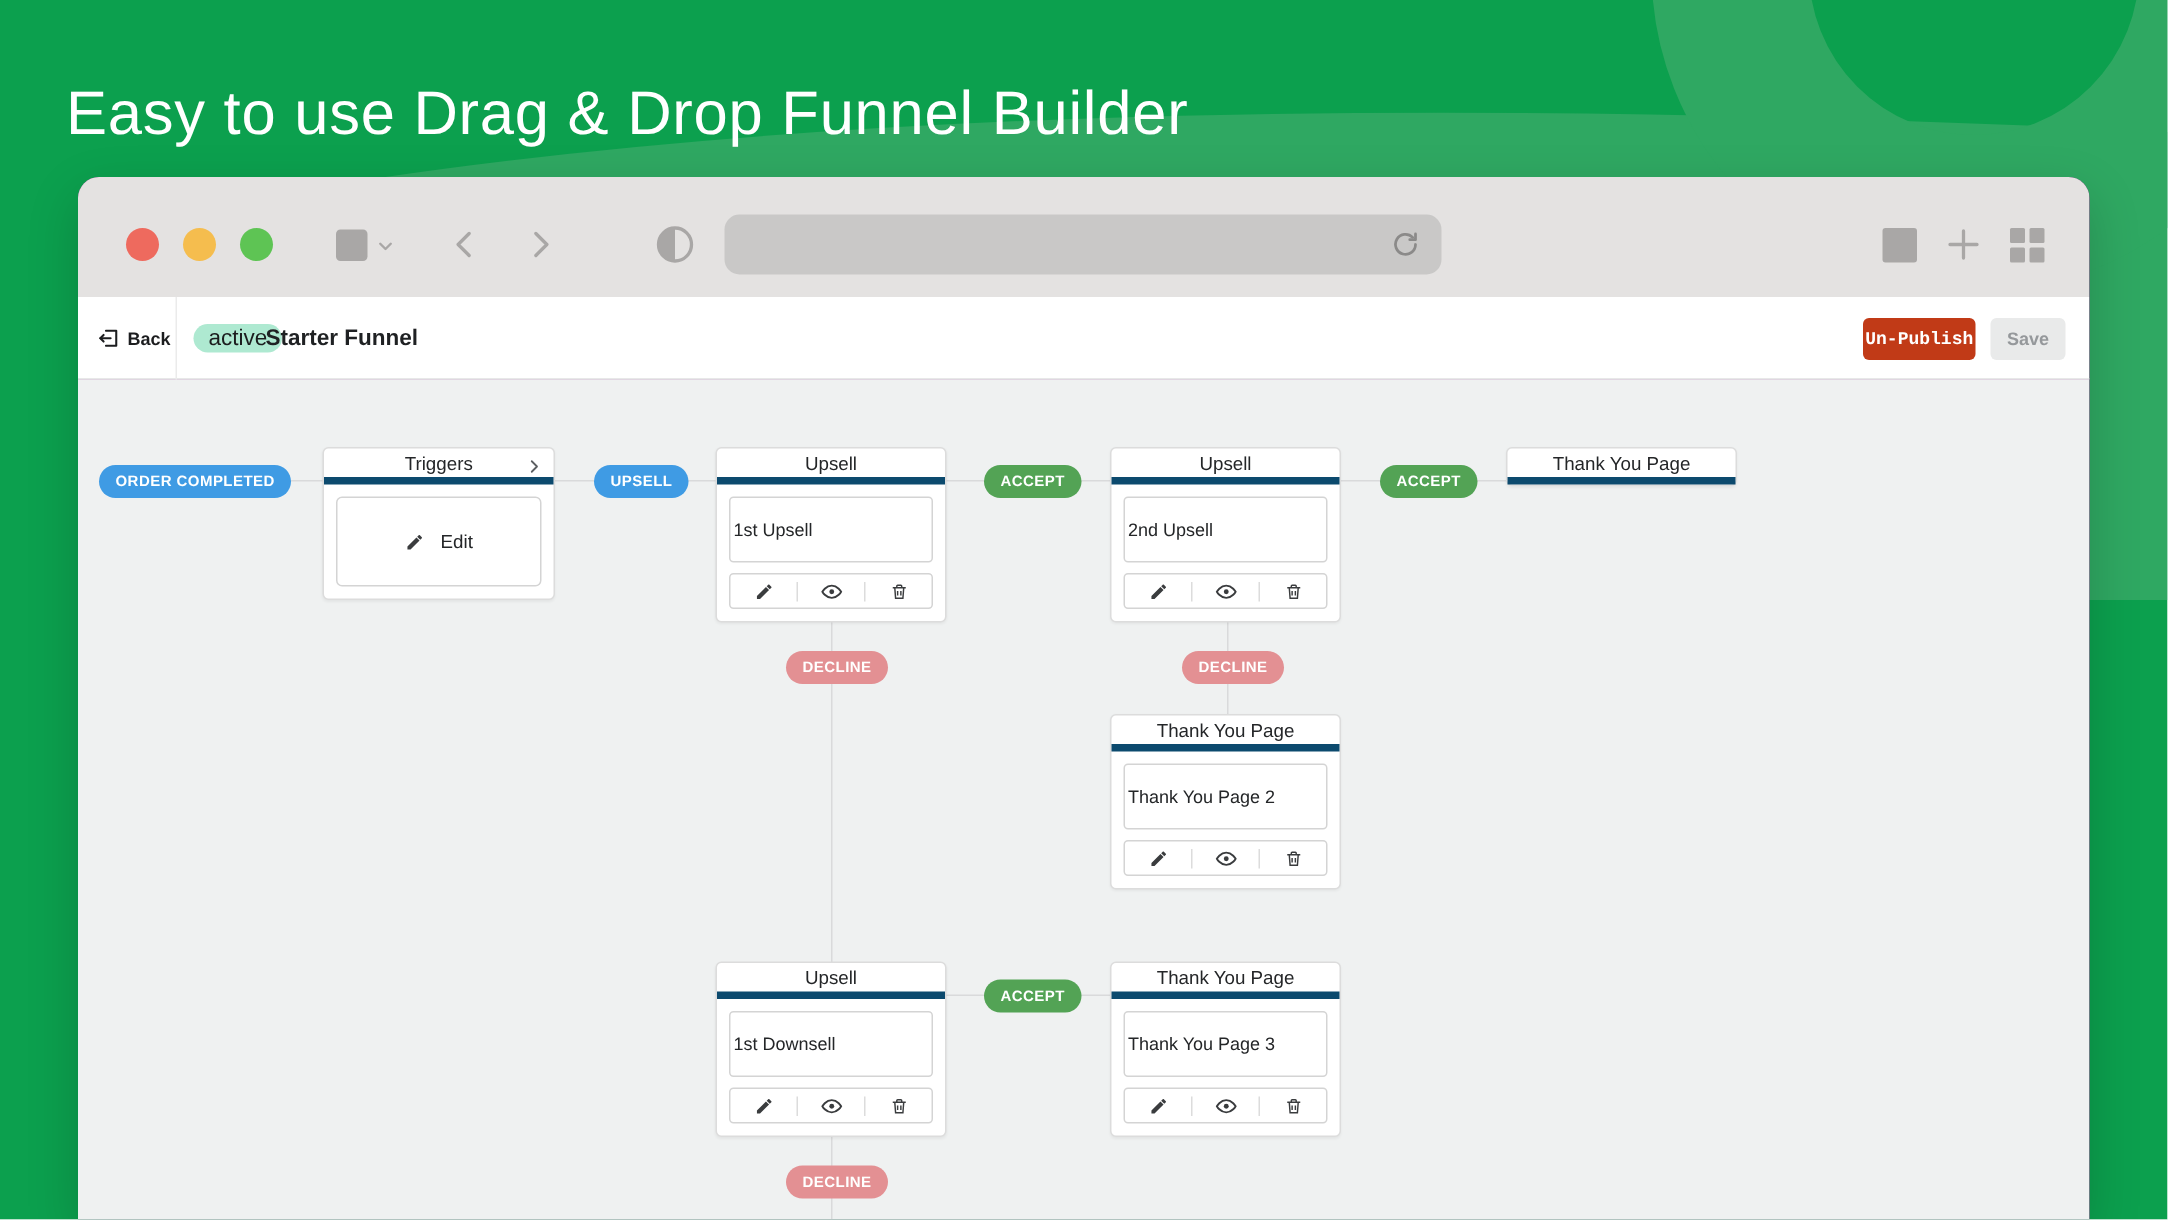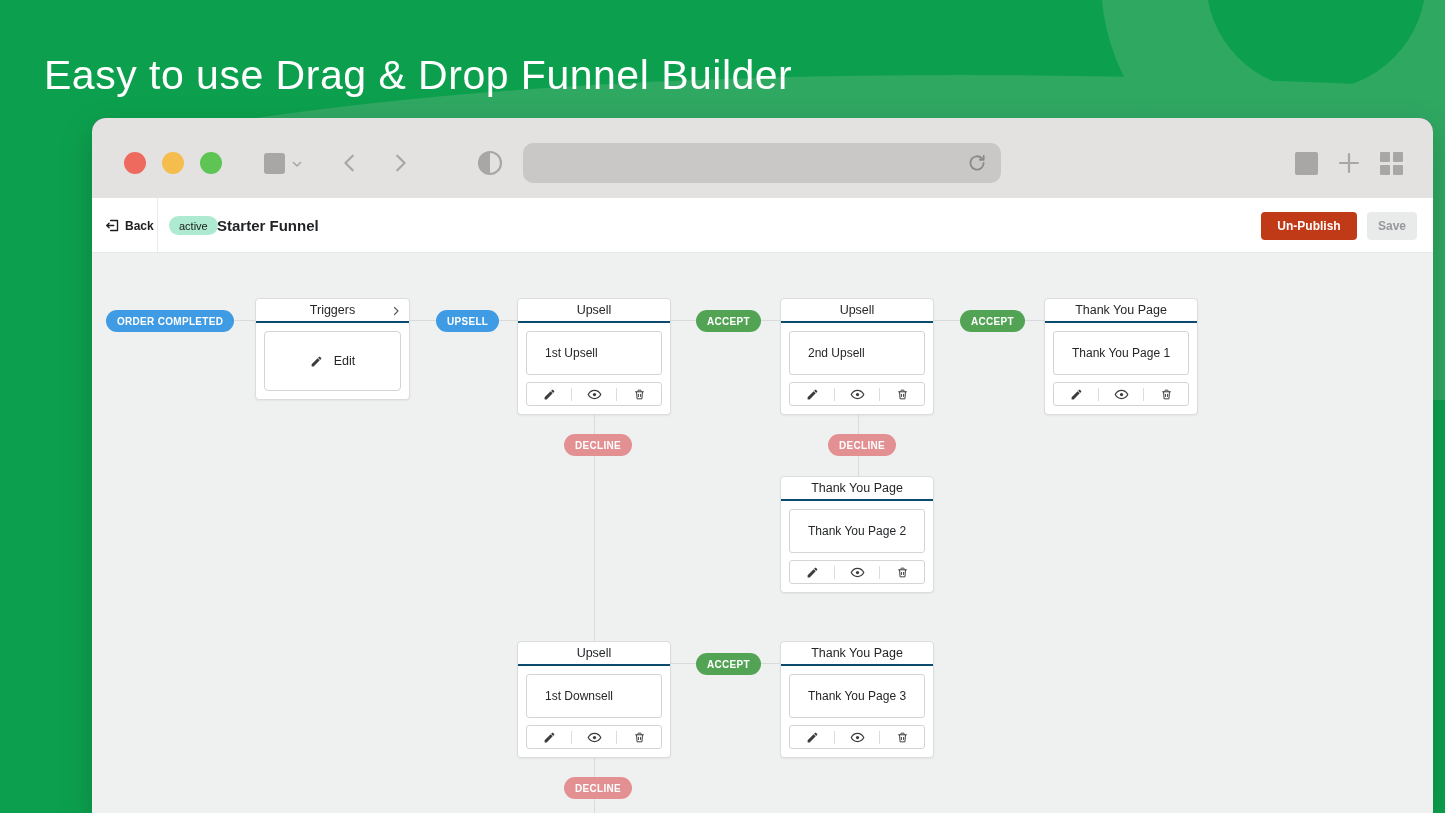--- a/index.html
+++ b/index.html
@@ -8,21 +8,21 @@
 
   .stage { position:relative; width:1445px; height:813px; background:#0ca04e; overflow:hidden; }
 
   
   .decor-svg { position:absolute; left:0; top:0; width:1445px; height:813px; pointer-events:none; }
   .ring { position:absolute; left:1101px; top:-235px; width:430px; height:430px; border:105px solid #2fa862; border-radius:50%; }
 
   .hero-title { position:absolute; left:44px; top:52px; color:#ffffff; font-size:41px; font-weight:500; letter-spacing:.5px; }
 
   
-  .window { position:absolute; left:52px; top:118px; width:1341px; height:695px; border-radius:14px 14px 0 0; overflow:hidden; background:#701a75; box-shadow:0 12px 34px rgba(0,0,0,.18);margin-left:40px; }
+  .window { position:absolute; left:52px; top:118px; width:1341px; height:695px; border-radius:14px 14px 0 0; overflow:hidden; background:#701a75; box-shadow:0 12px 34px rgba(0,0,0,.18); }
 
   
   .toolbar { position:absolute; left:0; top:0; width:1341px; height:80px; background:#e4e2e1; }
   .lights { position:absolute; left:32px; top:34px; display:flex; gap:16px; }
   .light { width:22px; height:22px; border-radius:50%; }
   .l-red { background:#ee6a5e; } .l-yellow { background:#f5bd4e; } .l-green { background:#5ec454; }
   .tb-sidebar { position:absolute; left:172px; top:35px; width:21px; height:21px; background:#a9a7a6; border-radius:3px; }
   .tb-chevdown { position:absolute; left:199px; top:40px; width:12px; height:12px; }
   .tb-back { position:absolute; left:247px; top:34px; width:22px; height:22px; }
   .tb-fwd  { position:absolute; left:297px; top:34px; width:22px; height:22px; }
@@ -33,35 +33,35 @@
   .tb-square { width:23px; height:23px; background:#a9a7a6; border-radius:2px; }
   .tb-plus { width:24px; height:24px; }
   .tb-grid { width:23px; height:23px; display:grid; grid-template-columns:10px 10px; grid-template-rows:10px 10px; gap:3px; }
   .tb-grid i { background:#a9a7a6; border-radius:1px; }
 
   
   .appbar { position:absolute; left:0; top:80px; width:1341px; height:55px; background:#ffffff; border-bottom:1px solid #e7e8e8; }
   .back-btn { position:absolute; left:13px; top:0; height:55px; display:flex; align-items:center; gap:5px; cursor:pointer; }
   .back-label { font-size:12px; font-weight:700; color:#1c1d1f; }
   .appbar-divider { position:absolute; left:65px; top:0; width:1px; height:55px; background:#ebebeb; }
-  .status-badge { position:absolute; left:77px; top:18px; height:19px; padding:0 10px; background:#aee9d1; color:#1b1c1d; font-size:11px; border-radius:10px; display:flex; align-items:center; }
+  .status-badge { position:absolute; left:77px; top:18px; height:19px; padding:0 10px; background:#aee9d1; color:#1b1c1d; font-size:15px; border-radius:10px; display:flex; align-items:center; }
   .funnel-title { position:absolute; left:125px; top:19px; font-size:15px; font-weight:700; color:#1f2123; }
   .btn { position:absolute; top:14px; height:28px; border:none; border-radius:4px; font-family:"Liberation Sans",sans-serif; font-size:12px; font-weight:600; display:flex; align-items:center; justify-content:center; cursor:pointer; }
-  .btn-unpublish { right:76px; width:96px; background:#c13a17; color:#ffffff; }
+  .btn-unpublish { right:76px; width:75px; background:#c13a17; color:#ffffff;font-family:Liberation Mono, monospace; }
   .btn-save { right:16px; width:50px; background:#e9eaea; color:#95989b; }
 
   
   .canvas { position:absolute; left:0; top:135px; width:1341px; height:560px; background:#eff1f1; }
   .line { position:absolute; background:#d9dadb; }
 
   
   .node { position:absolute; width:154px; background:#ffffff; border:1px solid #dcdcdc; border-radius:4px; box-shadow:0 1px 2px rgba(0,0,0,.05); }
-  .node-head { height:24px; border-bottom:2px solid #0c4a6e; display:flex; align-items:center; justify-content:center; font-size:12.5px; color:#242628; position:relative; }
+  .node-head { height:24px; border-bottom:5px solid #0c4a6e; display:flex; align-items:center; justify-content:center; font-size:12.5px; color:#242628; position:relative; }
   .node-body { padding:8px; }
-  .node-item { height:44px; border:1px solid #d4d4d4; border-radius:3px; display:flex; align-items:center; padding-left:18px; font-size:12px; color:#242628; background:#fff; cursor:pointer; }
+  .node-item { height:44px; border:1px solid #d4d4d4; border-radius:3px; display:flex; align-items:center; padding-left:2px; font-size:12px; color:#242628; background:#fff; cursor:pointer; }
   .node-actions { margin-top:7px; height:24px; border:1px solid #d4d4d4; border-radius:3px; display:flex; align-items:center; }
   .act { flex:1; height:100%; display:flex; align-items:center; justify-content:center; cursor:pointer; }
   .sep { width:1px; height:13px; background:#dcdcdc; }
   .head-chev { position:absolute; right:7px; top:6px; width:12px; height:12px; cursor:pointer; }
   .trigger-edit { margin:0; height:60px; border:1px solid #d4d4d4; border-radius:4px; display:flex; align-items:center; justify-content:center; gap:11px; font-size:12.5px; color:#242628; cursor:pointer; background:#fff; }
 
   
   .pill { position:absolute; height:22px; padding:0 11px; border-radius:11px; display:flex; align-items:center; justify-content:center; color:#ffffff; font-size:10px; font-weight:700; letter-spacing:.3px; }
   .pill-blue { background:#3f9be4; }
   .pill-green { background:#53a355; }
@@ -212,44 +212,20 @@
                   <path d="M4 7h16M9 7V5a1 1 0 0 1 1-1h4a1 1 0 0 1 1 1v2M6.5 7l1 13h9l1-13"></path>
                   <path d="M10 11v5.5M14 11v5.5"></path>
                 </svg>
               </span>
           </div>
         </div>
       </div>
 
       <div class="node" style="left:952px; top:45px;">
         <div class="node-head">Thank You Page</div>
-        <div class="node-body">
-          <div class="node-item">Thank You Page 1</div>
-          <div class="node-actions">
-            <span class="act">
-                <svg width="13" height="13" viewBox="0 0 24 24">
-                  <path fill="#3a3c3e" d="M3 17.2V21h3.8L17.9 9.9l-3.8-3.8L3 17.2zM20.7 7.1c.4-.4.4-1 0-1.4l-2.4-2.4c-.4-.4-1-.4-1.4 0l-1.9 1.9 3.8 3.8 1.9-1.9z"></path>
-                </svg>
-              </span>
-            <i class="sep"></i>
-            <span class="act">
-                <svg width="15" height="15" viewBox="0 0 24 24" fill="none" stroke="#3a3c3e" stroke-width="2">
-                  <path d="M2 12s3.5-6.5 10-6.5S22 12 22 12s-3.5 6.5-10 6.5S2 12 2 12z"></path>
-                  <circle cx="12" cy="12" r="2.6" fill="#3a3c3e" stroke="none"></circle>
-                </svg>
-              </span>
-            <i class="sep"></i>
-            <span class="act">
-                <svg width="13" height="13" viewBox="0 0 24 24" fill="none" stroke="#3a3c3e" stroke-width="1.8">
-                  <path d="M4 7h16M9 7V5a1 1 0 0 1 1-1h4a1 1 0 0 1 1 1v2M6.5 7l1 13h9l1-13"></path>
-                  <path d="M10 11v5.5M14 11v5.5"></path>
-                </svg>
-              </span>
-          </div>
-        </div>
       </div>
 
       <div class="node" style="left:688px; top:223px;">
         <div class="node-head">Thank You Page</div>
         <div class="node-body">
           <div class="node-item">Thank You Page 2</div>
           <div class="node-actions">
             <span class="act">
                 <svg width="13" height="13" viewBox="0 0 24 24">
                   <path fill="#3a3c3e" d="M3 17.2V21h3.8L17.9 9.9l-3.8-3.8L3 17.2zM20.7 7.1c.4-.4.4-1 0-1.4l-2.4-2.4c-.4-.4-1-.4-1.4 0l-1.9 1.9 3.8 3.8 1.9-1.9z"></path>

